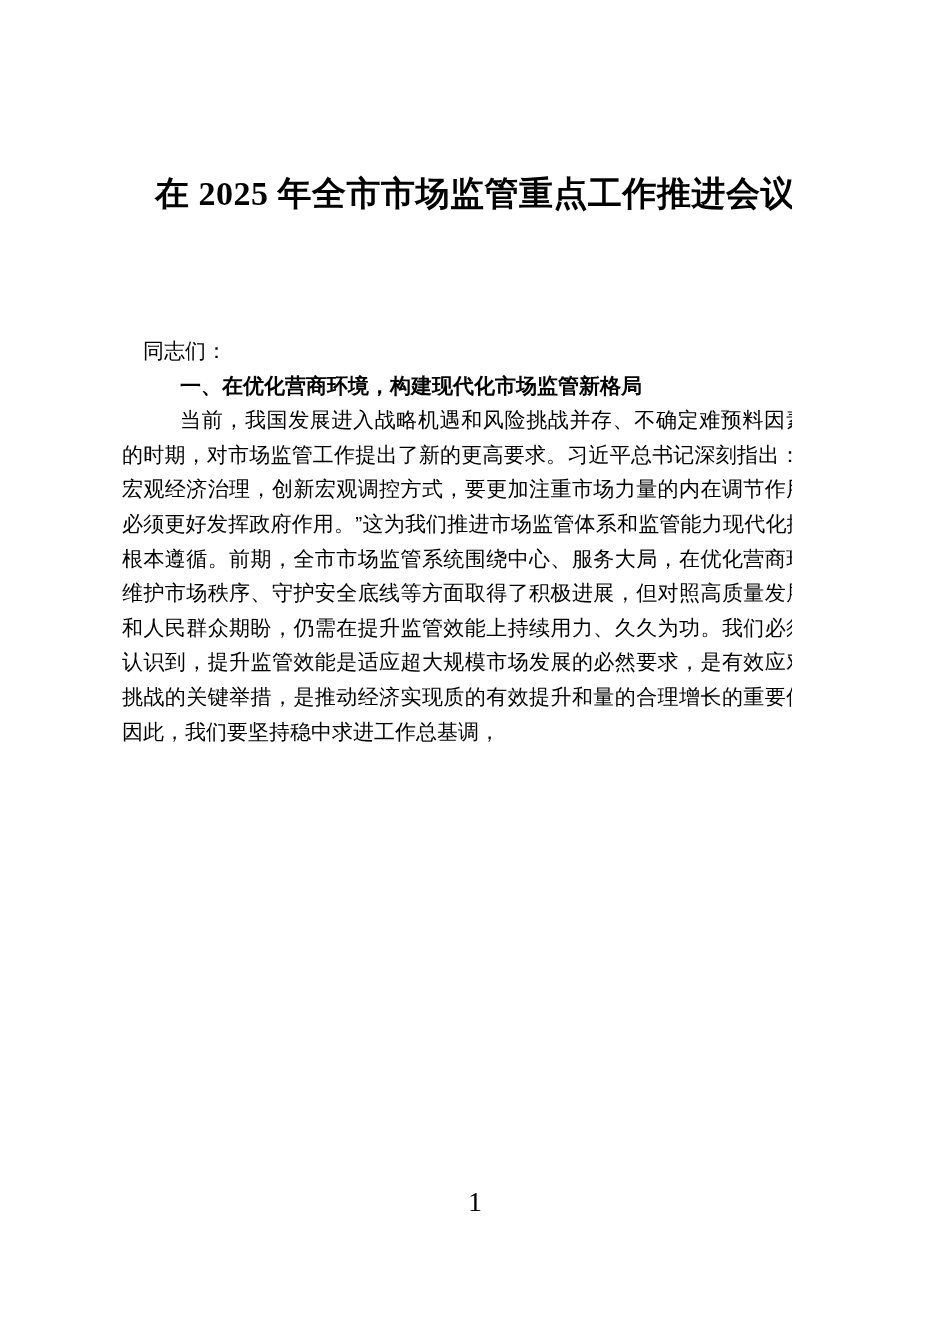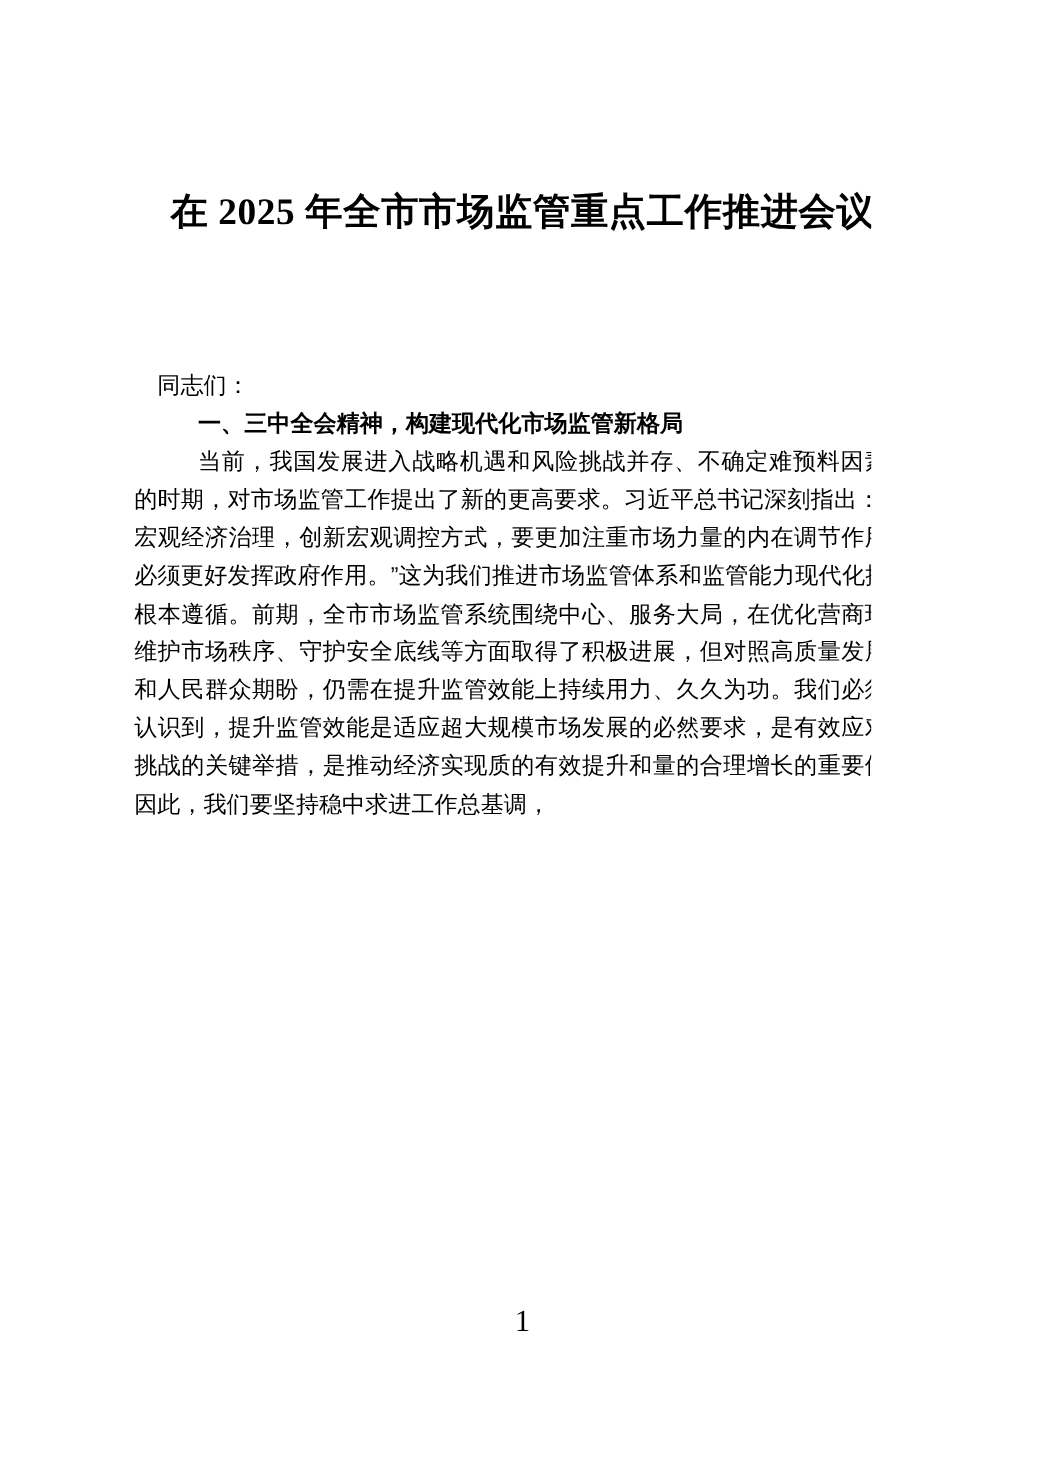--- a/index.html
+++ b/index.html
@@ -75,20 +75,20 @@
 
 <div class="page">
 
   <h1 class="doc-title">
     <span class="title-line">在 2025 年全市市场监管重点工作推进会议</span>
   </h1>
 
   <div class="doc-body">
     <p class="salutation">同志们：</p>
     <div id="paragraphs">
-        <p class="para heading">一、三中全会精神，构建现代化市场监管新格局</p>
+        <p class="para heading">一、在优化营商环境，构建现代化市场监管新格局</p>
         <p class="para">当前，我国发展进入战略机遇和风险挑战并存、不确定难预料因素增多的时期，对市场监管工作提出了新的更高要求。习近平总书记深刻指出：“完善宏观经济治理，创新宏观调控方式，要更加注重市场力量的内在调节作用同时必须更好发挥政府作用。”这为我们推进市场监管体系和监管能力现代化提供了根本遵循。前期，全市市场监管系统围绕中心、服务大局，在优化营商环境、维护市场秩序、守护安全底线等方面取得了积极进展，但对照高质量发展要求和人民群众期盼，仍需在提升监管效能上持续用力、久久为功。我们必须深刻认识到，提升监管效能是适应超大规模市场发展的必然要求，是有效应对风险挑战的关键举措，是推动经济实现质的有效提升和量的合理增长的重要保障。因此，我们要坚持稳中求进工作总基调，</p>
       </div>
   </div>
 
   <div class="page-number">1</div>
 
 </div>
 
 </body></html>

